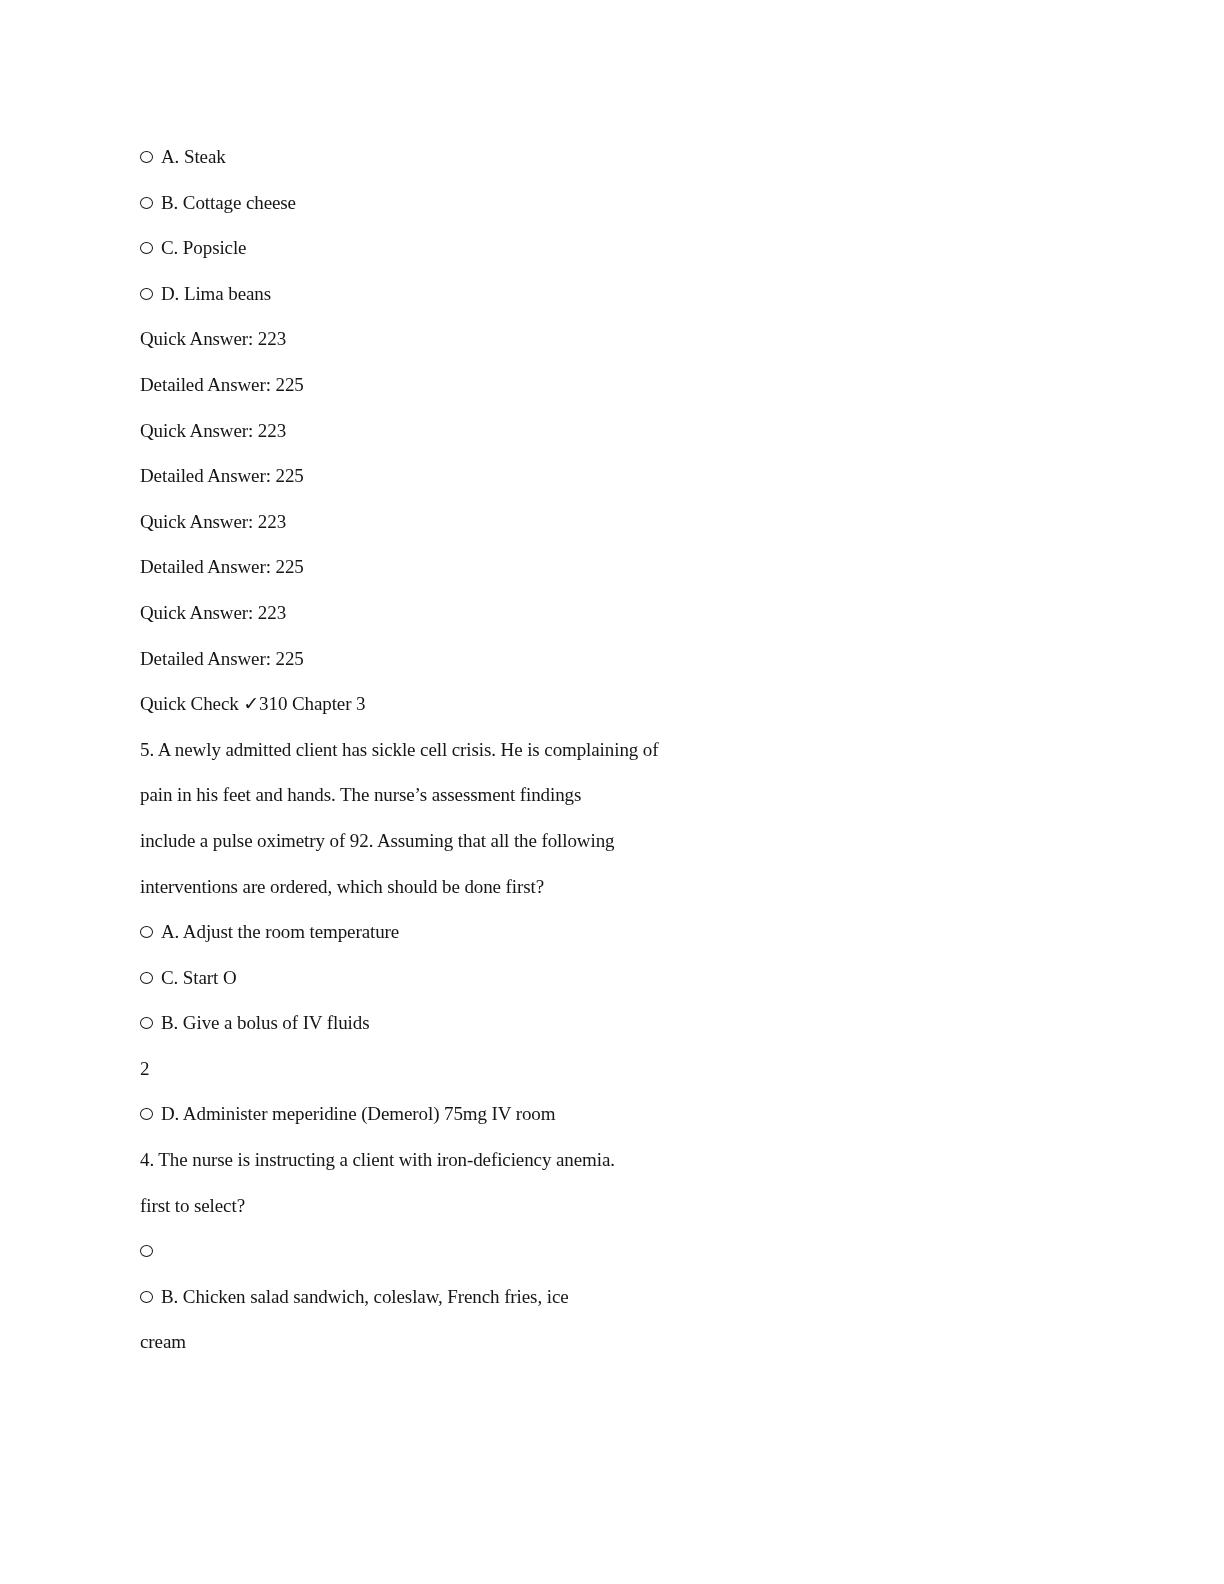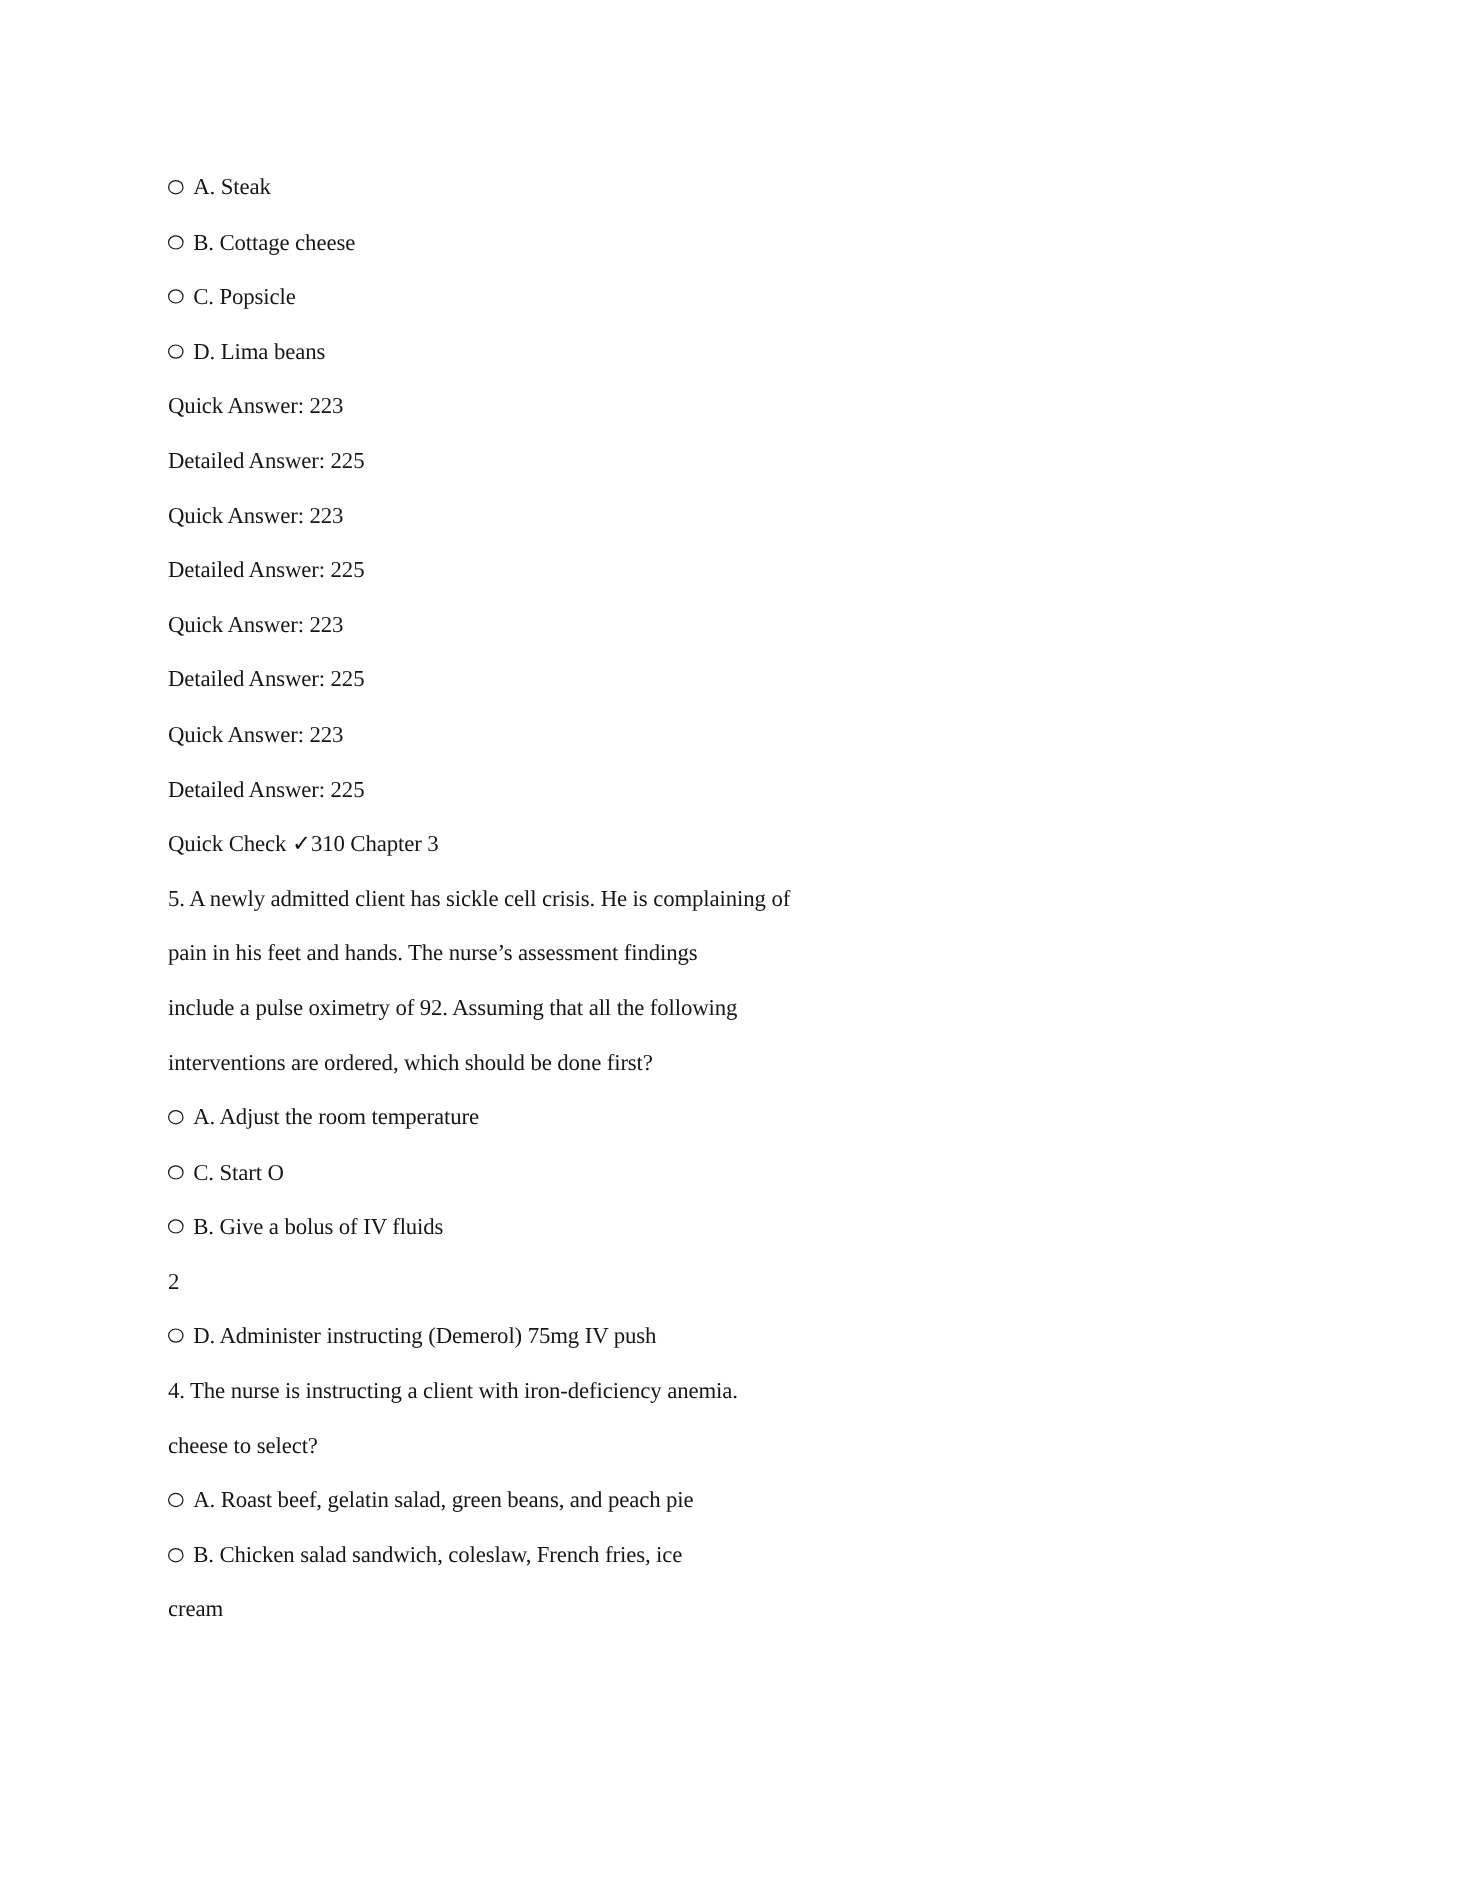--- a/index.html
+++ b/index.html
@@ -66,20 +66,20 @@
       <div class="doc-line"><span>Detailed Answer: 225</span></div>
       <div class="doc-line"><span>Quick Check ✓310 Chapter 3</span></div>
       <div class="doc-line"><span>5. A newly admitted client has sickle cell crisis. He is complaining of</span></div>
       <div class="doc-line"><span>pain in his feet and hands. The nurse’s assessment findings</span></div>
       <div class="doc-line"><span>include a pulse oximetry of 92. Assuming that all the following</span></div>
       <div class="doc-line"><span>interventions are ordered, which should be done first?</span></div>
       <div class="doc-line"><span class="radio-icon"></span><span>A. Adjust the room temperature</span></div>
       <div class="doc-line"><span class="radio-icon"></span><span>C. Start O</span></div>
       <div class="doc-line"><span class="radio-icon"></span><span>B. Give a bolus of IV fluids</span></div>
       <div class="doc-line"><span>2</span></div>
-      <div class="doc-line"><span class="radio-icon"></span><span>D. Administer instructing (Demerol) 75mg IV push</span></div>
+      <div class="doc-line"><span class="radio-icon"></span><span>D. Administer meperidine (Demerol) 75mg IV room</span></div>
       <div class="doc-line"><span>4. The nurse is instructing a client with iron-deficiency anemia.</span></div>
-      <div class="doc-line"><span>cheese to select?</span></div>
-      <div class="doc-line"><span class="radio-icon"></span><span>A. Roast beef, gelatin salad, green beans, and peach pie</span></div>
+      <div class="doc-line"><span>first to select?</span></div>
+      <div class="doc-line"><span class="radio-icon"></span></div>
       <div class="doc-line"><span class="radio-icon"></span><span>B. Chicken salad sandwich, coleslaw, French fries, ice</span></div>
       <div class="doc-line"><span>cream</span></div>
     </div>
 </div>
 
 </body></html>

